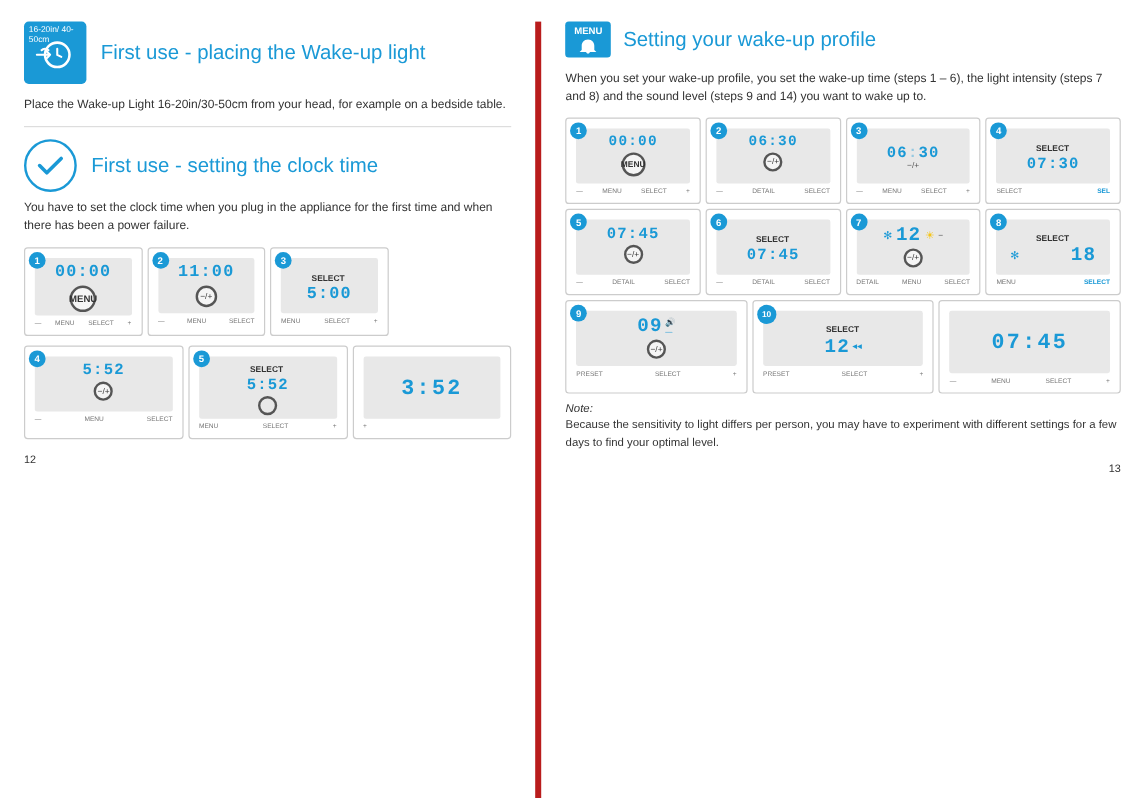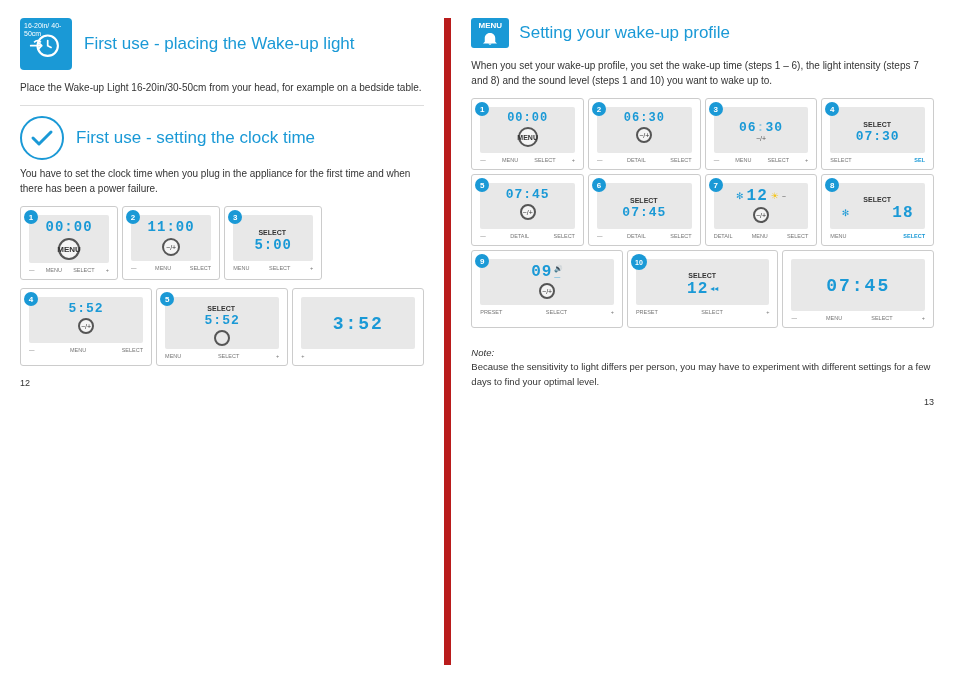--- a/index.html
+++ b/index.html
@@ -14,21 +14,21 @@
     }
     .page {
       display: flex;
       width: 954px;
       height: 677px;
       padding: 18px 20px 12px 20px;
     }
     .left-col {
       width: 450px;
       padding-right: 20px;
-      border-right: 7px solid #b91c1c;
+      border-right: 5px solid #b91c1c;
     }
     .right-col {
       width: 504px;
       padding-left: 20px;
     }
     
     .section-header {
       display: flex;
       align-items: center;
       margin-bottom: 10px;
@@ -220,21 +220,21 @@
     }
     .divider {
       border: none;
       border-top: 1px solid #ddd;
       margin: 10px 0;
     }
     .note-text {
       font-size: 9.5px;
       color: #333;
       line-height: 1.5;
-      margin-top: 18px;
+      margin-top: 6px;
     }
     .note-label {
       font-style: italic;
       font-size: 9.5px;
     }
     .right-steps-grid {
       display: grid;
       grid-template-columns: repeat(4, 1fr);
       gap: 4px;
       margin-bottom: 4px;
@@ -399,21 +399,21 @@
       <div class="icon-box-menu" style="width:38px; height:30px; margin-right:10px;">
         <span style="font-size:8px; font-weight:bold; color:white;">MENU</span>
         <svg viewBox="0 0 24 16" width="22" height="14">
           <path d="M12 1 C8 1 6 4 6 7 L6 11 L4 13 L20 13 L18 11 L18 7 C18 4 16 1 12 1Z" fill="white"></path>
           <path d="M10 13 Q12 16 14 13" fill="white"></path>
         </svg>
       </div>
       <h2 class="section-title">Setting your wake-up profile</h2>
     </div>
 
-    <p class="section-desc">When you set your wake-up profile, you set the wake-up time (steps 1 – 6), the light intensity (steps 7 and 8) and the sound level (steps 1 and 10) you want to wake up to.</p>
+    <p class="section-desc">When you set your wake-up profile, you set the wake-up time (steps 1 – 6), the light intensity (steps 7 and 8) and the sound level (steps 9 and 14) you want to wake up to.</p>
 
     <div class="right-steps-grid">
 
       <div class="device-step">
         <div class="step-num">1</div>
         <div class="step-body">
           <div class="device-screen">
             <div class="device-display-sm">00:00</div>
             <div class="device-knob-menu" style="margin-top:2px; width:20px; height:20px; font-size:7px;">MENU</div>
           </div>

